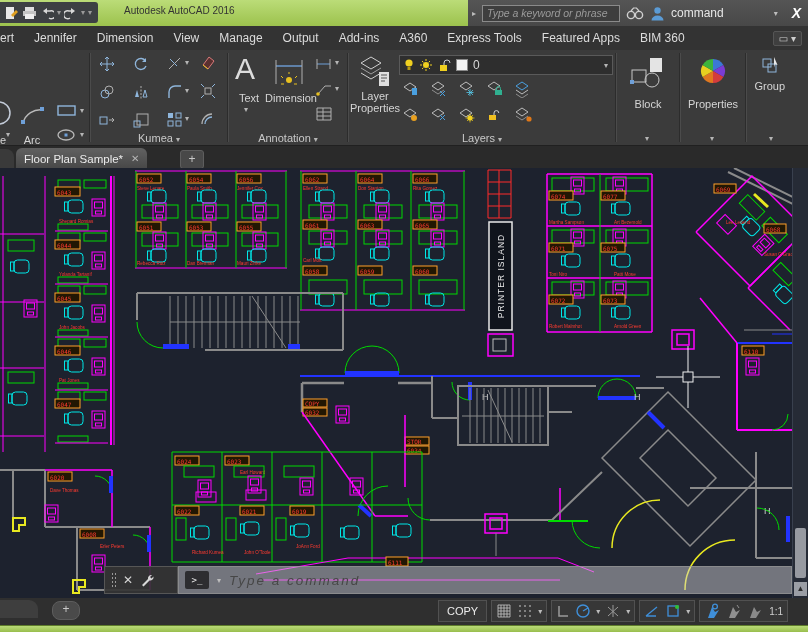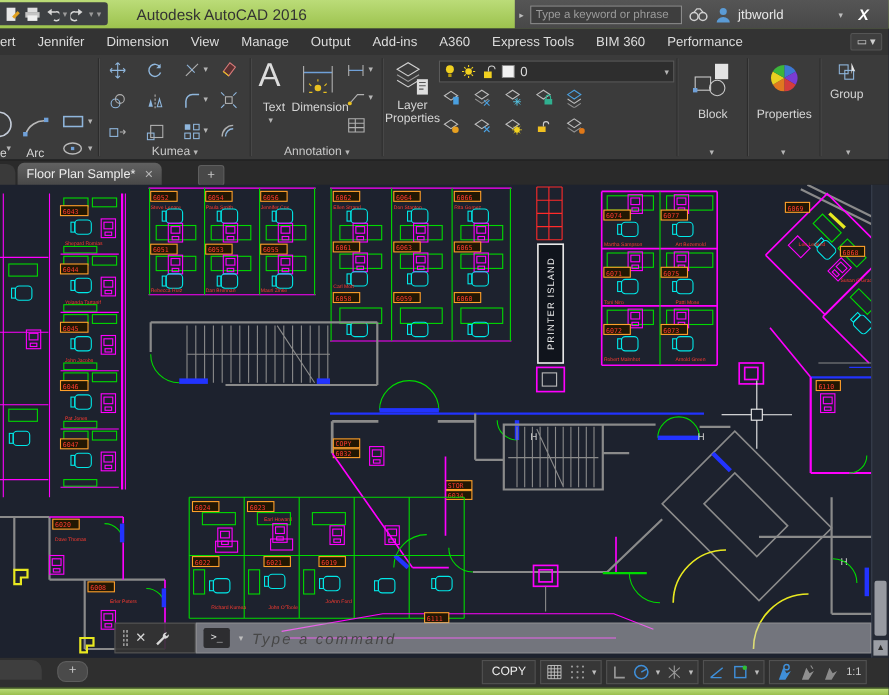--- a/index.html
+++ b/index.html
@@ -4,26 +4,26 @@
 <style>
   html,body{margin:0;padding:0}
   body{width:808px;height:632px;position:relative;overflow:hidden;background:#1d222e;
        font-family:"Liberation Sans",sans-serif;-webkit-font-smoothing:antialiased}
   .abs{position:absolute}
   
   #titlebar{left:0;top:0;width:808px;height:26px;background:linear-gradient(#bbdc78,#9cc24d)}
   #qat{left:0;top:2px;width:98px;height:21px;background:#3d4043;border-radius:0 3px 3px 0;
        display:flex;align-items:center;gap:3px;padding:0 4px;box-sizing:border-box}
   .qsep{color:#9a9a9a;font-size:8px}
-  #title-app{left:124px;top:5px;font-size:14px;color:#333}
+  #title-app{left:124px;top:5px;font-size:10px;color:#333}
   #title-doc{left:318px;top:5px;font-size:14px;color:#333}
   #infocenter{left:468px;top:0;width:340px;height:26px;background:linear-gradient(#555,#484848);
               display:flex;align-items:center;gap:6px;padding-left:4px;box-sizing:border-box}
   #ic-search{width:128px;height:15px;background:#3e3e3e;border:1px solid #8a8a8a;color:#d0d0d0;
-             font-size:10.5px;padding:0 4px;font-family:"Liberation Sans",sans-serif}
+             font-style:italic;font-size:10.5px;padding:0 4px;font-family:"Liberation Sans",sans-serif}
   #ic-search::placeholder{color:#9b9b9b}
   #ic-user{color:#e6e6e6;font-size:12px}
   .caret{color:#bdbdbd;font-size:8px}
   #ic-x{color:#fff;font-weight:bold;font-style:italic;font-size:14px;margin-left:8px}
   
   #tabsrow{left:0;top:26px;width:808px;height:24px;background:#333;display:flex;align-items:center;overflow:hidden}
   .rtab{color:#dcdcdc;font-size:12px;padding:0 10px;line-height:24px;white-space:nowrap;flex:none}
   #tab-insert{margin-left:-26px}
   #panel-toggle{margin-left:auto;margin-right:6px;color:#cfcfcf;font-size:10px;background:#3f3f3f;
                 border:1px solid #555;border-radius:2px;padding:1px 5px;flex:none}
@@ -122,38 +122,38 @@
     <input id="ic-search" placeholder="Type a keyword or phrase" style="">
     <svg width="18" height="14">
         <circle cx="5" cy="9" r="3.6" fill="none" stroke="#d0d0d0" stroke-width="1.4"></circle>
         <circle cx="13" cy="9" r="3.6" fill="none" stroke="#d0d0d0" stroke-width="1.4"></circle>
         <path d="M5 5l2.5-3h3L13 5" fill="none" stroke="#d0d0d0" stroke-width="1.2"></path>
       </svg>
     <svg width="15" height="15">
         <circle cx="7.5" cy="4.5" r="3.2" fill="#5b9bd5"></circle>
         <path d="M1.5 14.5a6 5 0 0 1 12 0z" fill="#5b9bd5"></path>
       </svg>
-    <span id="ic-user">jtbworld</span>
+    <span id="ic-user">command</span>
     <span class="caret" style="margin-left:44px">▾</span>
     <span id="ic-x">X</span>
   </div>
 </div>
 
 <div class="abs" id="tabsrow">
   <span class="rtab" id="tab-insert">Insert</span>
   <span class="rtab">Jennifer</span>
   <span class="rtab">Dimension</span>
   <span class="rtab">View</span>
   <span class="rtab">Manage</span>
   <span class="rtab">Output</span>
   <span class="rtab">Add-ins</span>
   <span class="rtab">A360</span>
   <span class="rtab">Express Tools</span>
+  <span class="rtab">Featured Apps</span>
   <span class="rtab">BIM 360</span>
-  <span class="rtab">Performance</span>
   <span id="panel-toggle">▭ ▾</span>
 </div>
 
 <div class="abs" id="ribbon">
 
   <div class="panel" style="left:0;width:89px">
     <svg class="icbtn" style="left:-16px;top:48px" width="30" height="30">
         <circle cx="15" cy="15" r="11" fill="none" stroke="#c3cbd8" stroke-width="1.5"></circle>
       </svg>
     <svg class="icbtn" style="left:20px;top:54px" width="26" height="22">
@@ -331,20 +331,21 @@
       </svg>
     <svg class="icbtn" style="left:136px;top:56px" width="20" height="18">
         <rect x="4" y="9" width="7" height="5" fill="#f0c020"></rect>
         <path d="M9 9V7a2.4 2.4 0 0 1 4.8 0" fill="none" stroke="#cfcfcf"></path>
       </svg>
     <svg class="icbtn" style="left:164px;top:56px" width="22" height="18">
         <path d="M3 6l6-4 6 4-6 4z" fill="none" stroke="#bdbdbd"></path>
         <path d="M3 10l6 4 6-4" fill="none" stroke="#8f8f8f"></path>
         <circle cx="16" cy="13" r="2.6" fill="#e07818"></circle>
       </svg>
+    <div class="plabel"><span>Layers</span> <span class="dd">▾</span></div>
   </div>
   <div class="psep" style="left:615px"></div>
 
   <div class="panel" style="left:617px;width:48px">
     <svg class="icbtn" style="left:13px;top:6px" width="36" height="36">
       <rect x="2" y="14" width="14" height="12" fill="none" stroke="#c8c8c8"></rect>
         <rect x="20" y="2" width="12" height="14" fill="#e4e4e4"></rect>
         <circle cx="22" cy="24" r="7" fill="none" stroke="#c8c8c8"></circle>
         <rect x="0" y="24" width="4" height="4" fill="#6fa0d8"></rect>
     </svg>

